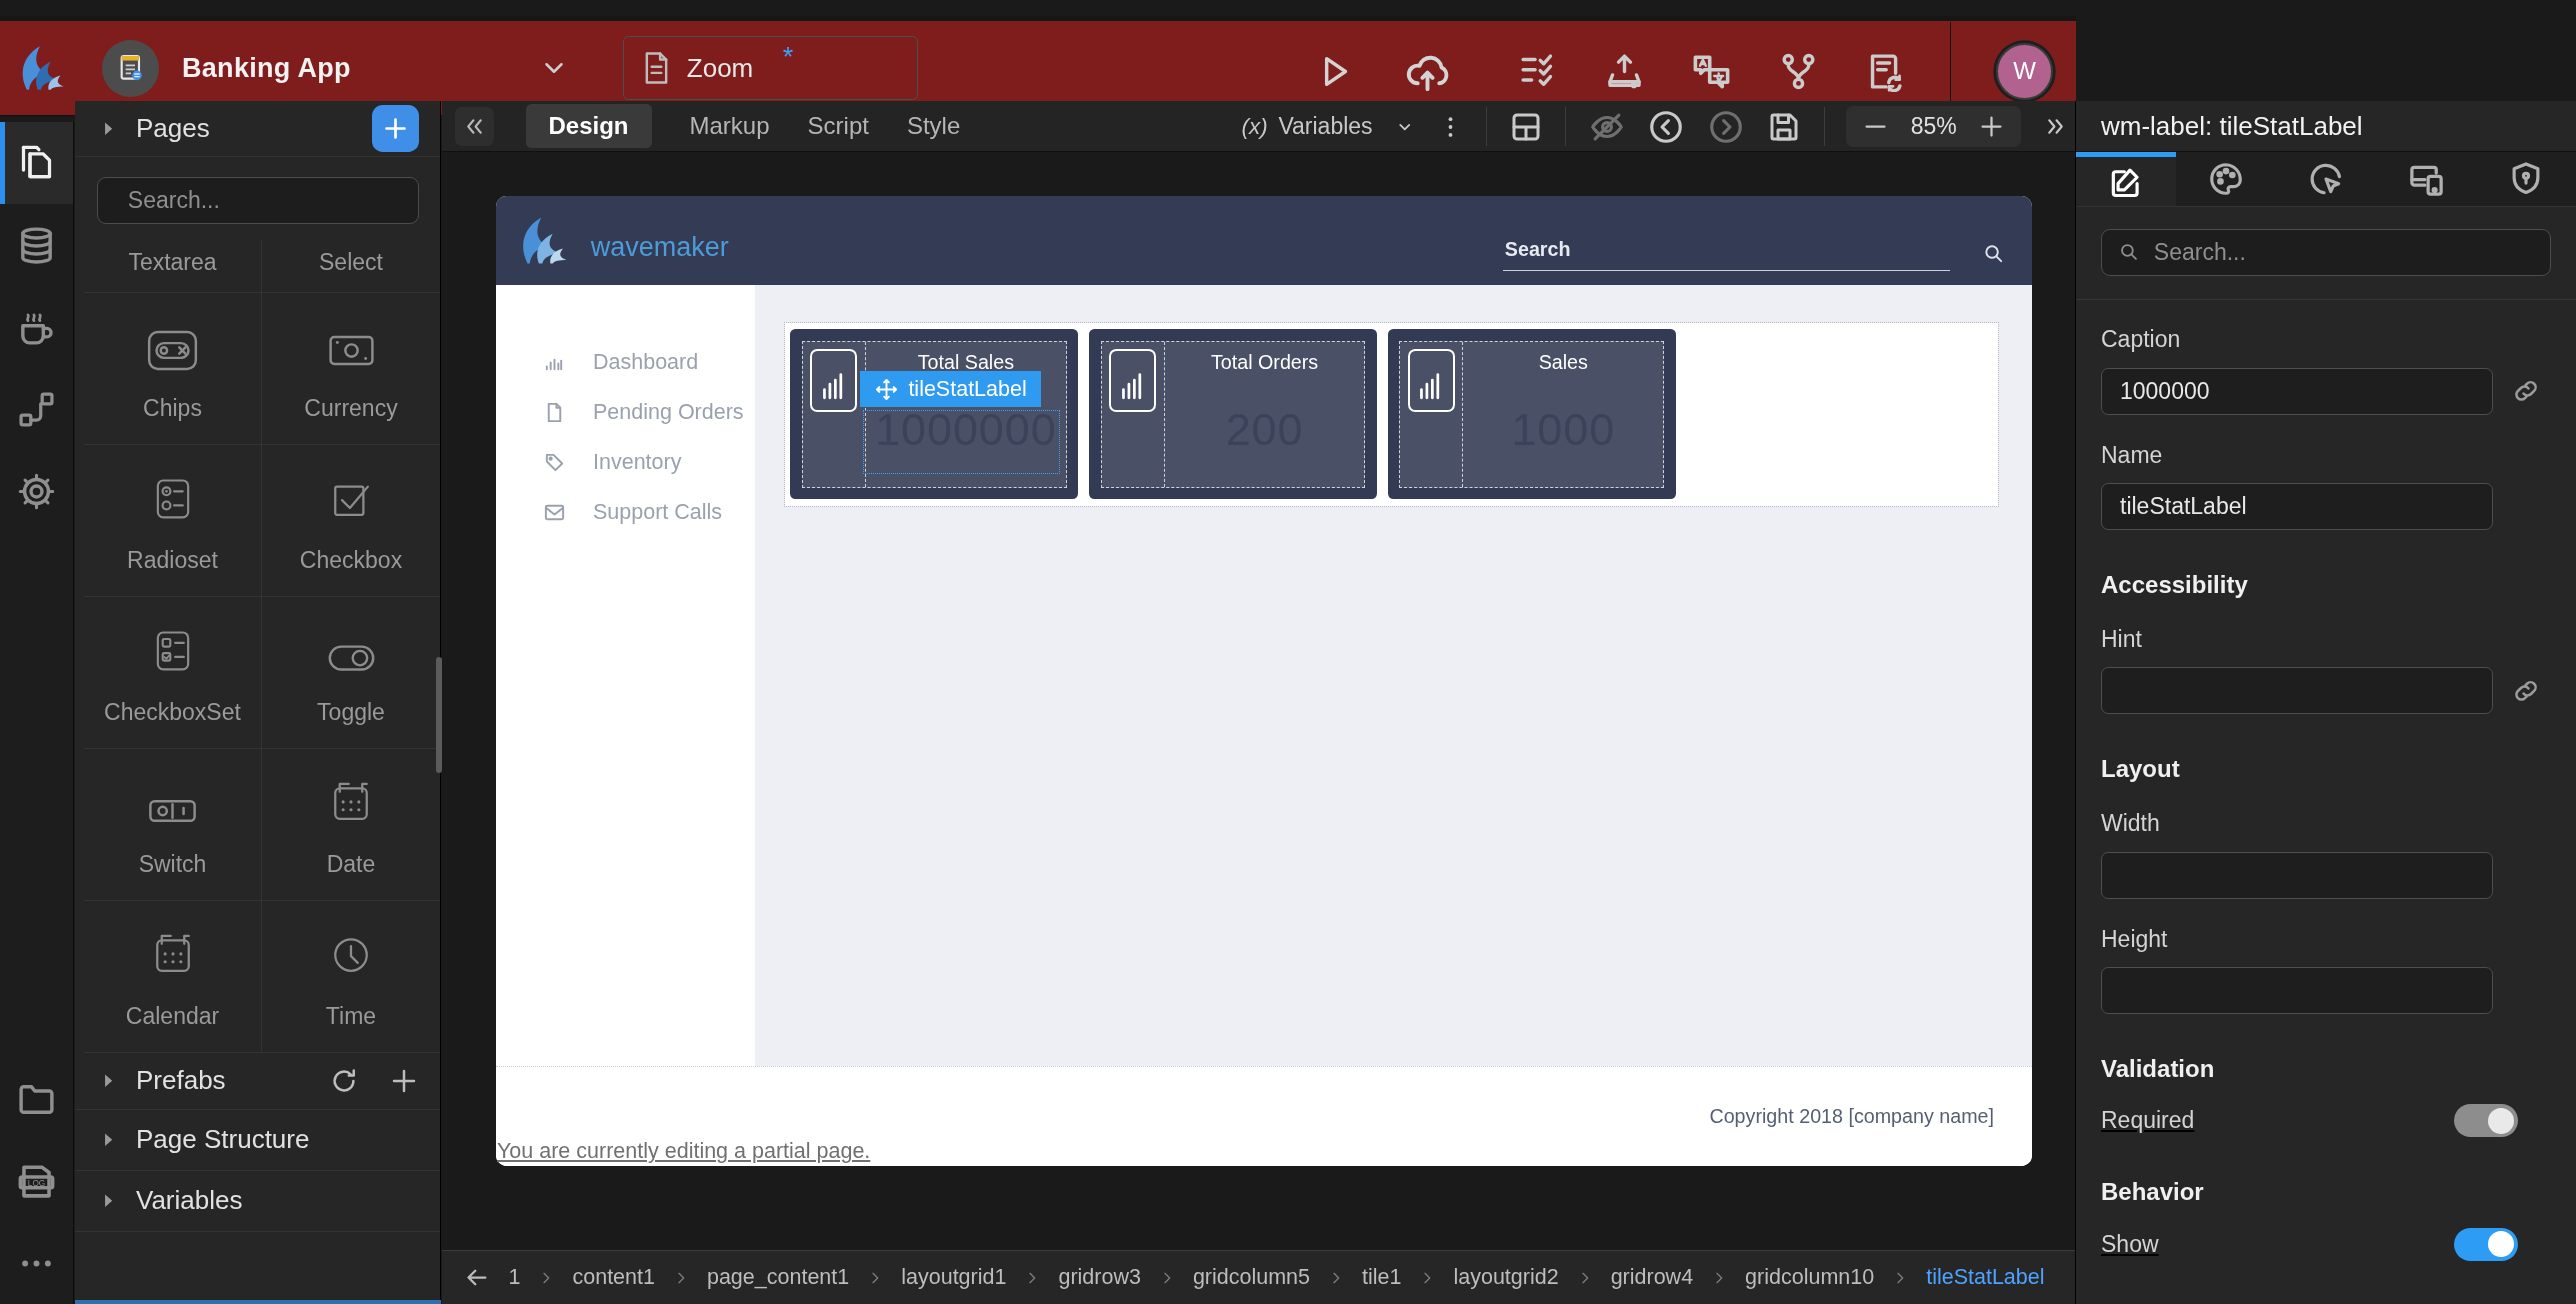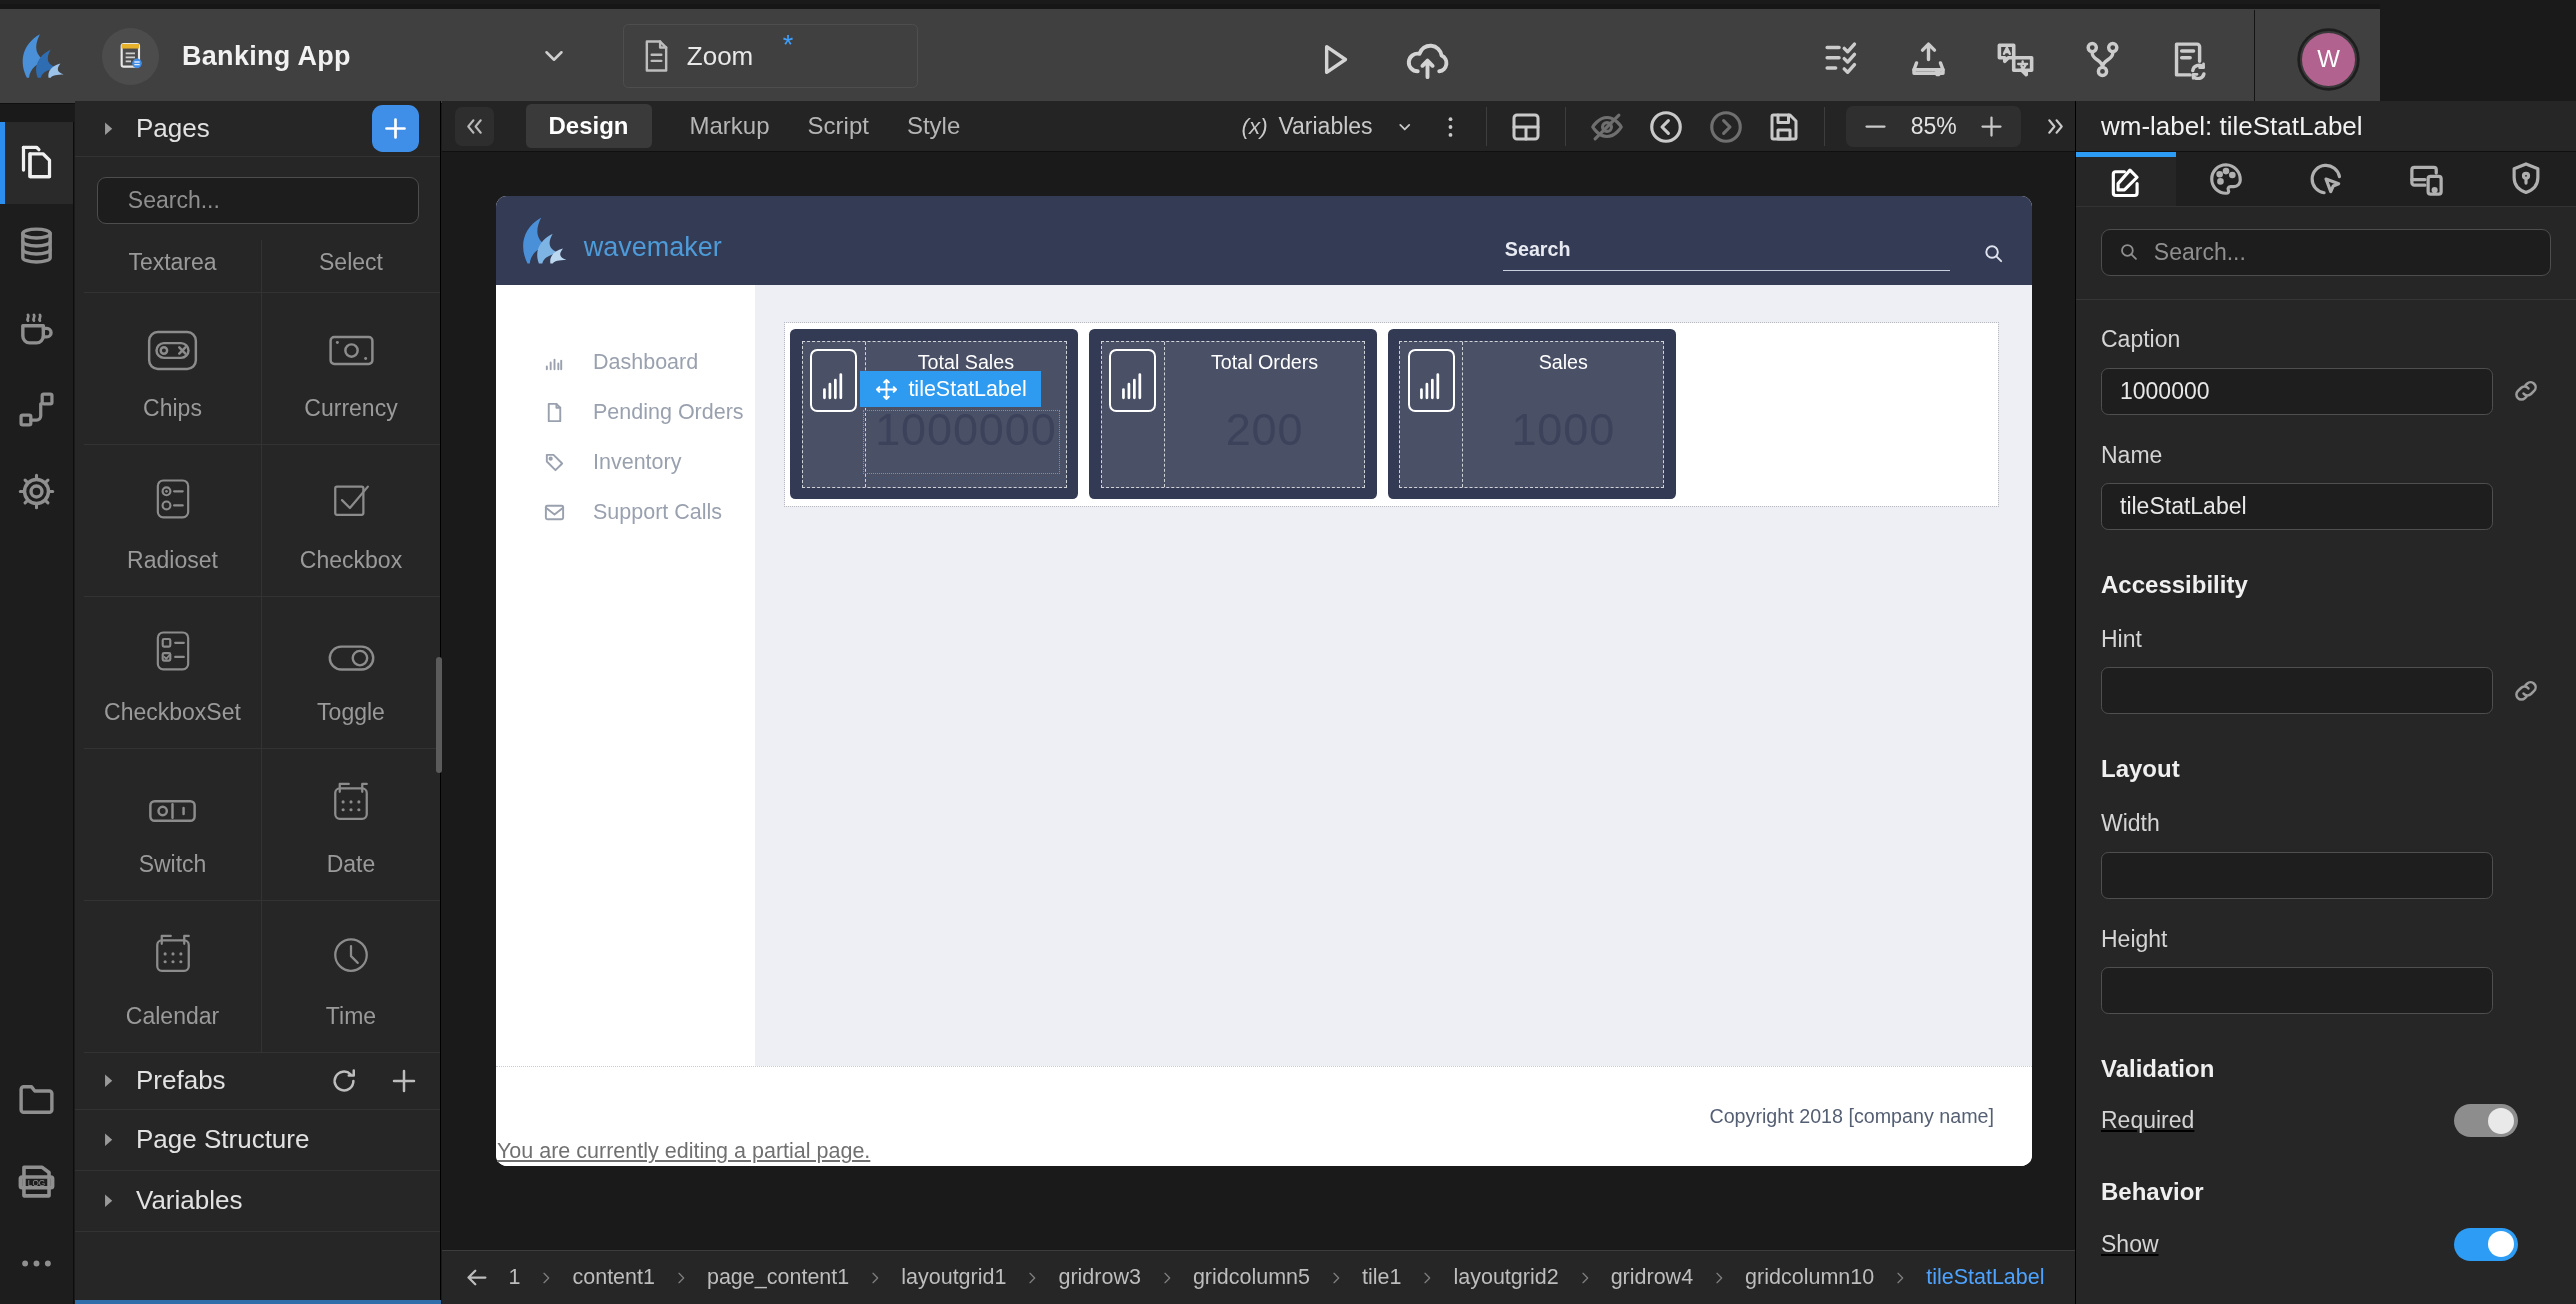--- a/index.html
+++ b/index.html
@@ -2,21 +2,21 @@
 <html style="font-size:14.3px"><head>
 <meta charset="utf-8">
 <style>
   * { margin:0; padding:0; box-sizing:border-box; }
   html,body { width:2576px; height:1304px; overflow:hidden; background:#1a1a1a;
     font-family:"Liberation Sans", sans-serif; }
   svg { display:block; }
   .ic { stroke:currentColor; fill:none; stroke-width:2; stroke-linecap:round; stroke-linejoin:round; }
 
   
-  .topbar { position:absolute; left:0; top:4px; width:2380px; height:100px; background:#404040;
+  .topbar { position:absolute; left:0; top:16px; width:2076px; height:100px; background:#7f1d1d;
     border-top:5.4px solid #161616; border-bottom:0.9px solid #101010; display:flex; align-items:center; }
   .tb-left { display:flex; align-items:center; margin-left:16px; }
   .wm-logo { width:52px; height:52px; }
   .proj-avatar { width:57px; height:57px; border-radius:50%; background:#4c4c4c; margin-left:34px;
     display:flex; align-items:center; justify-content:center; }
   .proj-name { color:#f2f2f2; font-size:27px; font-weight:700; margin-left:23px; letter-spacing:0.3px; }
   .proj-caret { color:#cfcfcf; margin-left:188px; }
   .tb-tab { margin-left:54px; width:295px; height:64px; border:1.8px solid #4e4e4e; border-radius:5.4px;
     display:flex; align-items:center; padding:0 18px; color:#e4e4e4; position:relative; }
   .tb-tab .doc { color:#bdbdbd; margin-right:16px; }
@@ -80,21 +80,21 @@
   .vtext { font-size:23px; color:#c9c9c9; }
   .vline { width:0.9px; height:39px; background:#3d3d3d; }
   .dim { color:#6f6f6f; }
   .zoomctl { background:#2f2f2f; border-radius:7.2px; height:41px; display:flex; align-items:center; gap:21.5px; padding:0 16px; }
   .zoomlvl { font-size:23px; color:#e2e2e2; }
 
   .c-canvas { position:absolute; left:0; right:0; top:51px; bottom:54px; background:#1a1a1a; overflow:hidden; }
   .page { position:absolute; left:54px; top:44px; width:1536px; height:970px; background:#ffffff;
     border-radius:10.7px; overflow:hidden; display:flex; flex-direction:column; }
   .app-header { height:89px; background:#343b55; display:flex; align-items:center; padding:0 19.7px; position:relative; flex:none; }
-  .app-logo { display:flex; align-items:flex-end; gap:13px; }
+  .app-logo { display:flex; align-items:flex-end; gap:20px; }
   .app-logo-text { color:#4d9bd8; font-size:27px; margin-bottom:5.4px; }
   .hdr-search { position:absolute; right:82px; bottom:14.3px; width:447px; border-bottom:1.8px solid #c9cede; }
   .hdr-search input { width:100%; background:transparent; border:none; outline:none; color:#fff; font-size:19.7px;
     padding:5.4px 1.8px 9px; font-family:"Liberation Sans",sans-serif;font-weight:bold;}
   .hdr-search input::placeholder { color:#e8eaf2; }
   .hdr-search-ic { position:absolute; right:27px; bottom:19.7px; color:#dfe3ee; }
   .app-body { flex:1; display:flex; background:#edeff4; }
   .app-nav { width:259px; background:#ffffff; padding-top:52px; flex:none; }
   .nav-item { height:50px; display:flex; align-items:center; gap:27px; padding-left:47px; color:#9aa1ae; font-size:21.5px; }
   .nav-item .nicon { color:#9aa1ae; }

